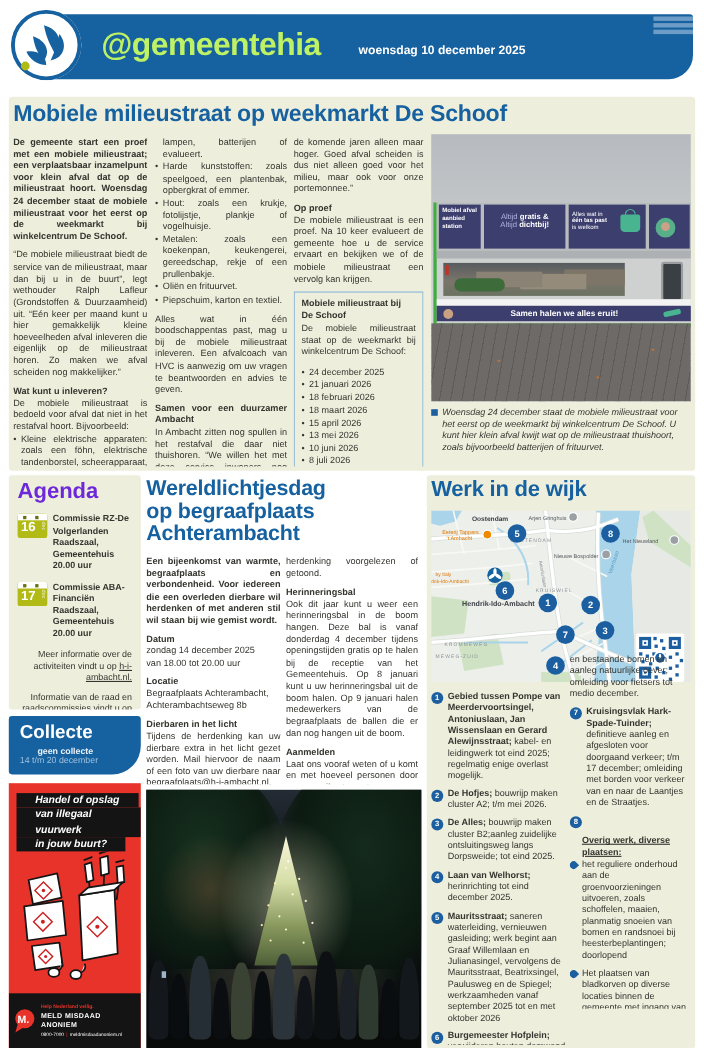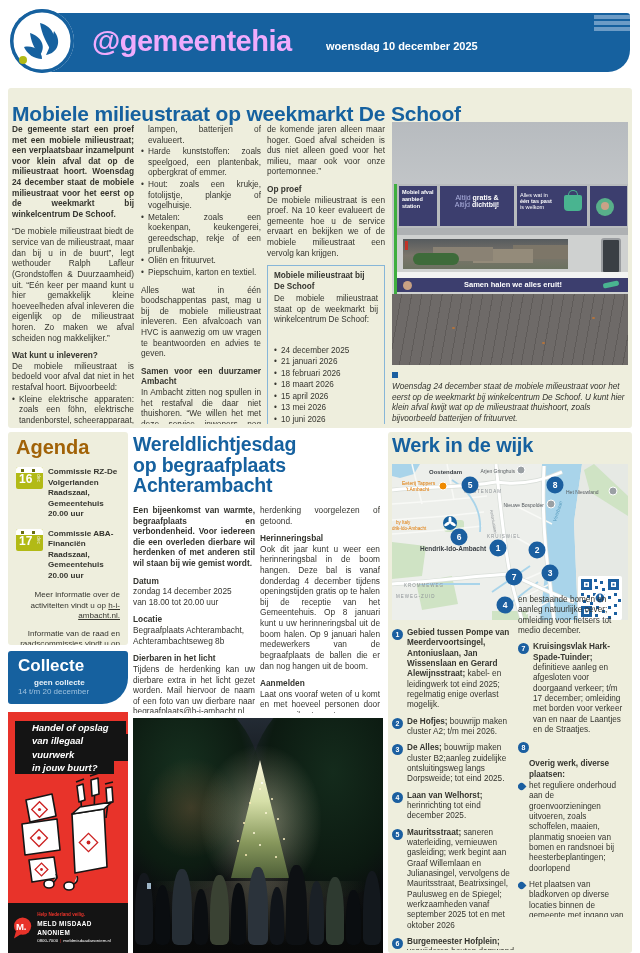--- a/index.html
+++ b/index.html
@@ -3,39 +3,39 @@
 <meta charset="utf-8">
 <style>
   html,body{margin:0;padding:0;background:#fff;}
   .page{position:relative;width:640px;height:953px;background:#ffffff;overflow:hidden;
         font-family:"Liberation Sans",sans-serif;color:#35352f;}
 
   
   .hd-bar{position:absolute;left:30px;top:13px;width:600px;height:59px;background:#16619f;
           border-radius:12px 3px 22px 12px;}
   .hd-stripe{position:absolute;right:0;width:36px;height:4px;background:#6d9cc6;}
-  .hd-title{position:absolute;left:62px;top:12px;font-size:29px;font-weight:bold;color:#f0abfc;letter-spacing:-0.5px;}
+  .hd-title{position:absolute;left:62px;top:12px;font-size:29px;font-weight:bold;color:#bef264;letter-spacing:-0.5px;}
   .hd-date{position:absolute;left:296px;top:27px;font-size:11px;font-weight:bold;color:#fff;}
   .hd-logo{position:absolute;left:10px;top:9px;width:64px;height:64px;background:#fff;border-radius:50%;
            box-shadow:0 0 0 2px #16619f inset;}
 
   
   .panel{position:absolute;background:#eeeedd;border-radius:3px;}
 
   
   .sec-title{position:absolute;font-weight:bold;color:#16619f;letter-spacing:-0.2px;}
   .col{position:absolute;font-size:8.3px;line-height:1.28;text-align:justify;overflow:hidden;}
   .col p{margin:0 0 7px 0;}
   .lead{font-weight:bold;}
   .chead{font-weight:bold;margin:1px 0 0 0;}
   .bi{position:relative;padding-left:7px;margin-bottom:1px;}
   .bi::before{content:"\2022";position:absolute;left:0;top:0;}
   .ibox{border:1px solid #87b6d8;padding:5px 6px;margin-top:2px;font-size:8.2px;}
   .ibox .bt{font-weight:bold;}
-  .caption{position:absolute;font-size:8.2px;font-style:italic;line-height:1.3;display:flex;gap:4px;flex-direction:column;}
+  .caption{position:absolute;font-size:8.2px;font-style:italic;line-height:1.3;display:flex;gap:4px;}
   .cap-sq{flex:0 0 6px;width:6px;height:6px;background:#1b5fa0;margin-top:2px;}
   .lnk{text-decoration:underline;color:#35352f;cursor:pointer;}
 
   
   .photo1{position:absolute;left:392px;top:122px;width:236px;height:243px;overflow:hidden;
           background:linear-gradient(#b7bbbf, #cdd0d1 55%, #d6d8d8 70%);}
   .tr{position:absolute;left:2px;top:62px;width:232px;height:110px;background:#cfd1d0;
       border-left:3px solid #3fae3f;border-right:3px solid #3fae3f;border-bottom:3px solid #3fae3f;}
   .tr-banners{position:absolute;left:0;top:0;width:100%;height:44px;background:#b9bcbe;display:flex;gap:3px;padding:2px;box-sizing:border-box;}
   .tr-pan{background:#3c3e6e;color:#fff;height:100%;box-sizing:border-box;padding:3px 3px;overflow:hidden;}
@@ -59,21 +59,21 @@
            font-size:7.5px;font-weight:bold;text-align:center;line-height:14px;}
   .tr-blue::before{content:"";position:absolute;left:6px;top:3px;width:9px;height:9px;border-radius:50%;background:#c8a183;}
   .tr-blue::after{content:"";position:absolute;right:10px;top:4px;width:16px;height:5px;background:#49b490;transform:rotate(-12deg);border-radius:2px;}
   .pave{position:absolute;left:0;top:172px;width:100%;height:71px;
         background:repeating-linear-gradient(100deg,#6e6a68 0 9px,#5f5b59 9px 10px),
                    repeating-linear-gradient(10deg,rgba(0,0,0,0) 0 5px,rgba(0,0,0,0.25) 5px 6px);}
   .leafdot{position:absolute;width:3px;height:2px;border-radius:50%;background:#b8743a;}
 
   
   .agenda{box-sizing:border-box;padding:4px 8px 0 8px;overflow:hidden;}
-  .ag-title{font-size:20px;font-weight:bold;color:#a16207;margin:0 0 8px 0;}
+  .ag-title{font-size:20px;font-weight:bold;color:#6d28d9;margin:0 0 8px 0;}
   .ag-item{display:flex;gap:5px;margin-bottom:9px;}
   .cal{flex:0 0 27px;height:22px;background:#b2ba16;position:relative;border-radius:2px;overflow:hidden;}
   .cal-top{position:absolute;left:0;top:0;width:100%;height:6px;background:#fff;}
   .cal-top::before{content:"";position:absolute;left:5px;top:2px;width:3px;height:3px;background:#6a6f10;box-shadow:11px 0 0 #6a6f10;}
   .cal-day{position:absolute;left:3px;top:5px;font-size:12px;font-weight:bold;color:#fff;}
   .cal-mon{position:absolute;right:1px;top:7px;font-size:5px;color:#e9eccd;writing-mode:vertical-rl;}
   .ag-txt{font-size:8.1px;font-weight:bold;line-height:1.3;}
   .ag-note{font-size:8.1px;line-height:1.3;margin-bottom:7px;text-align:right;}
 
   
@@ -142,21 +142,21 @@
       <circle cx="32" cy="32" r="30" fill="#fff" stroke="#16619f" stroke-width="3"></circle>
       <path d="M30 14 C44 18 48 30 40 40 C36 32 32 26 30 14 Z" fill="#16619f"></path>
       <path d="M44 22 C52 32 48 44 36 46 C40 38 42 30 44 22 Z" fill="#16619f"></path>
       <path d="M20 24 C32 28 36 38 30 46 C24 40 21 32 20 24 Z" fill="#16619f"></path>
       <path d="M14 38 C24 36 32 42 32 50 C24 50 17 45 14 38 Z" fill="#16619f"></path>
       <circle cx="13" cy="51" r="4" fill="#b2ba16"></circle>
     </svg>
   </div>
 
   <div class="panel" style="left:8px;top:88px;width:624px;height:340px;"></div>
-  <div class="sec-title" style="left:12px;top:102px;font-size:21px;">Mobiele milieustraat op weekmarkt De Schoof</div>
+  <div class="sec-title" style="left:12px;top:92px;font-size:21px;">Mobiele milieustraat op weekmarkt De Schoof</div>
 
   <div class="col" style="left:12px;top:124px;width:122px;height:300px;">
     <p class="lead">De gemeente start een proef met een mobiele milieustraat; een verplaatsbaar inzamelpunt voor klein afval dat op de milieustraat hoort. Woensdag 24 december staat de mobiele milieustraat voor het eerst op de weekmarkt bij winkelcentrum De Schoof.</p>
     <p>“De mobiele milieustraat biedt de service van de milieustraat, maar dan bij u in de buurt”, legt wethouder Ralph Lafleur (Grondstoffen &amp; Duurzaamheid) uit. “Eén keer per maand kunt u hier gemakkelijk kleine hoeveelheden afval inleveren die eigenlijk op de milieustraat horen. Zo maken we afval scheiden nog makkelijker.”</p>
     <div class="chead">Wat kunt u inleveren?</div>
     <p style="margin-bottom:1px;">De mobiele milieustraat is bedoeld voor afval dat niet in het restafval hoort. Bijvoorbeeld:</p>
     <div class="bi">Kleine elektrische apparaten: zoals een föhn, elektrische tandenborstel, scheerapparaat, laptop, telefoon, lamp of boormachine.</div>
 
   </div>
 
@@ -172,21 +172,21 @@
     <p>In Ambacht zitten nog spullen in het restafval die daar niet thuishoren. “We willen het met deze service inwoners nog gemakkelijker maken om afval goed te scheiden”, vervolgt Lafleur. “Zo hoeven we niet onnodig veel restafval te laten verbranden. Want restafval verbranden is niet alleen slecht is voor het milieu, maar ook heel duur. En de kosten voor het verbranden van restafval worden</p>
   </div>
 
   <div class="col" style="left:267px;top:124px;width:118px;height:300px;">
     <p>de komende jaren alleen maar hoger. Goed afval scheiden is dus niet alleen goed voor het milieu, maar ook voor onze portemonnee.”</p>
     <div class="chead">Op proef</div>
     <p>De mobiele milieustraat is een proef. Na 10 keer evalueert de gemeente hoe u de service ervaart en bekijken we of de mobiele milieustraat een vervolg kan krijgen.</p>
     <div class="ibox">
       <div class="bt">Mobiele milieustraat bij</div>
       <div class="bt" style="margin-bottom:2px;">De Schoof</div>
-      <div style="margin-bottom:20px;text-align:justify;">De mobiele milieustraat staat op de weekmarkt bij winkelcentrum De Schoof:</div>
+      <div style="margin-bottom:8px;text-align:justify;">De mobiele milieustraat staat op de weekmarkt bij winkelcentrum De Schoof:</div>
       <div class="bi">24 december 2025</div>
       <div class="bi">21 januari 2026</div>
       <div class="bi">18 februari 2026</div>
       <div class="bi">18 maart 2026</div>
       <div class="bi">15 april 2026</div>
       <div class="bi">13 mei 2026</div>
       <div class="bi">10 juni 2026</div>
       <div class="bi">8 juli 2026</div>
       <div class="bi">5 augustus 2026</div>
 
@@ -546,21 +546,21 @@
 
   <div class="wcol" style="left:518px;top:595px;width:110px;height:322px;">
     <div style="margin-bottom:6px;">en bestaande bomen en aanleg natuurlijke oever; omleiding voor fietsers tot medio december.</div>
     <div class="witem">
       <span class="wnum">7</span>
       <span><span class="wlead">Kruisingsvlak Hark-Spade-Tuinder;</span><span> definitieve aanleg en afgesloten voor doorgaand verkeer; t/m 17 december; omleiding met borden voor verkeer van en naar de Laantjes en de Straatjes.</span></span>
     </div>
     <div class="witem">
       <span class="wnum">8</span>
     </div>
-    <div class="wlead" style="margin:2px 0 1px 11px;">Overig werk, diverse plaatsen:</div>
+    <div class="wlead" style="margin:2px 0 1px 11px;text-decoration:underline;">Overig werk, diverse plaatsen:</div>
     <div class="witem">
       <span class="ocomma"></span>
       <span>het reguliere onderhoud aan de groenvoorzieningen uitvoeren, zoals schoffelen, maaien, planmatig snoeien van bomen en randsnoei bij heesterbeplantingen; doorlopend</span>
     </div>
     <div class="witem">
       <span class="ocomma"></span>
       <span>Het plaatsen van bladkorven op diverse locaties binnen de gemeente met ingang van 29 september tot 15 december</span>
     </div>
 
   </div>

